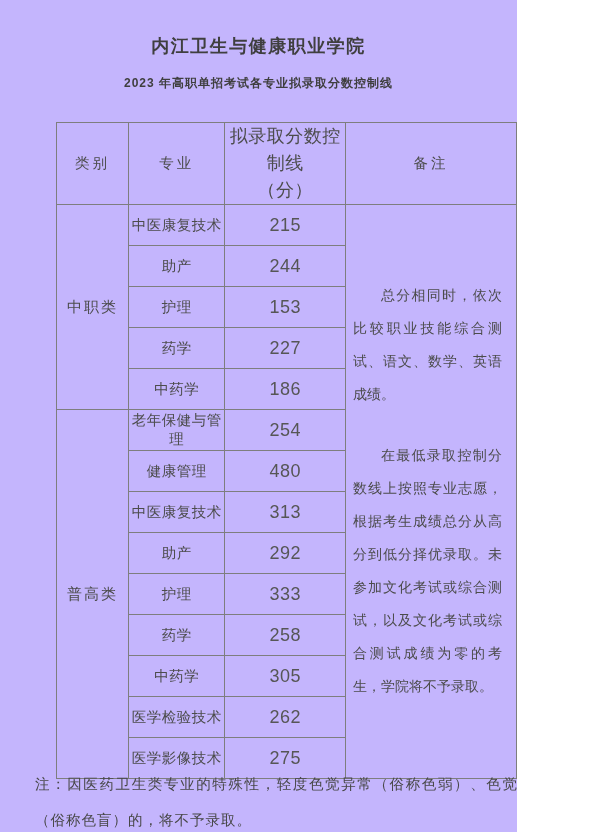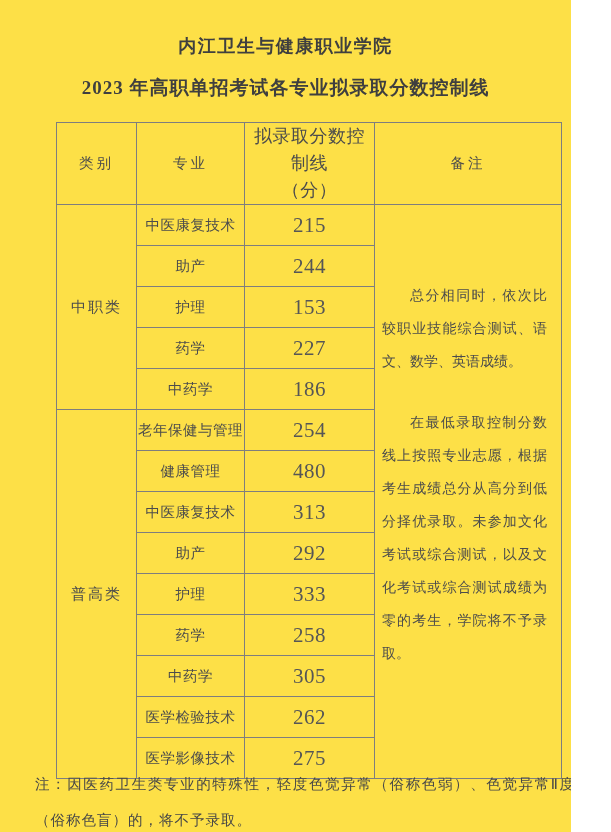--- a/index.html
+++ b/index.html
@@ -2,45 +2,45 @@
 <html><head>
 <meta charset="utf-8">
 <style>
   html, body {
     margin: 0;
     padding: 0;
     background: #ffffff;
   }
   .page {
     position: relative;
-    width: 571px;
+    width: 517px;
     height: 832px;
-    background: #fde047;
-    font-family: Liberation Serif, serif;
+    background: #c4b5fd;
+    font-family: Liberation Sans, sans-serif;
     color: #4a4a4a;
     overflow: hidden;
   }
   .doc-title {
     position: absolute;
     top: 34px;
     left: 0;
     right: 0;
     text-align: center;
     font-size: 18px;
     font-weight: bold;
     letter-spacing: 1.5px;
     color: #3f3f3f;
   }
   .doc-subtitle {
     position: absolute;
     top: 75px;
     left: 0;
     right: 0;
     text-align: center;
-    font-size: 19px;
+    font-size: 12px;
     font-weight: bold;
     letter-spacing: 1px;
     color: #3f3f3f;
   }
   table.score-table {
     position: absolute;
     top: 122px;
     left: 56px;
     border-collapse: collapse;
     table-layout: fixed;
@@ -64,21 +64,21 @@
   th.h-score .h-line { line-height: 27px; font-size: 18px; }
   td.cat-cell {
     font-size: 15px;
     letter-spacing: 2px;
   }
   td.major-cell {
     font-size: 14.5px;
     letter-spacing: 0.5px;
   }
   td.score-cell {
-    font-size: 21px;
+    font-size: 18px;
     color: #565656;
     letter-spacing: 0.5px;
   }
   td.remarks-cell {
     vertical-align: top;
     padding: 74px 7px 0 7px;
     text-align: justify;
     text-justify: inter-character;
   }
   td.remarks-cell p {

